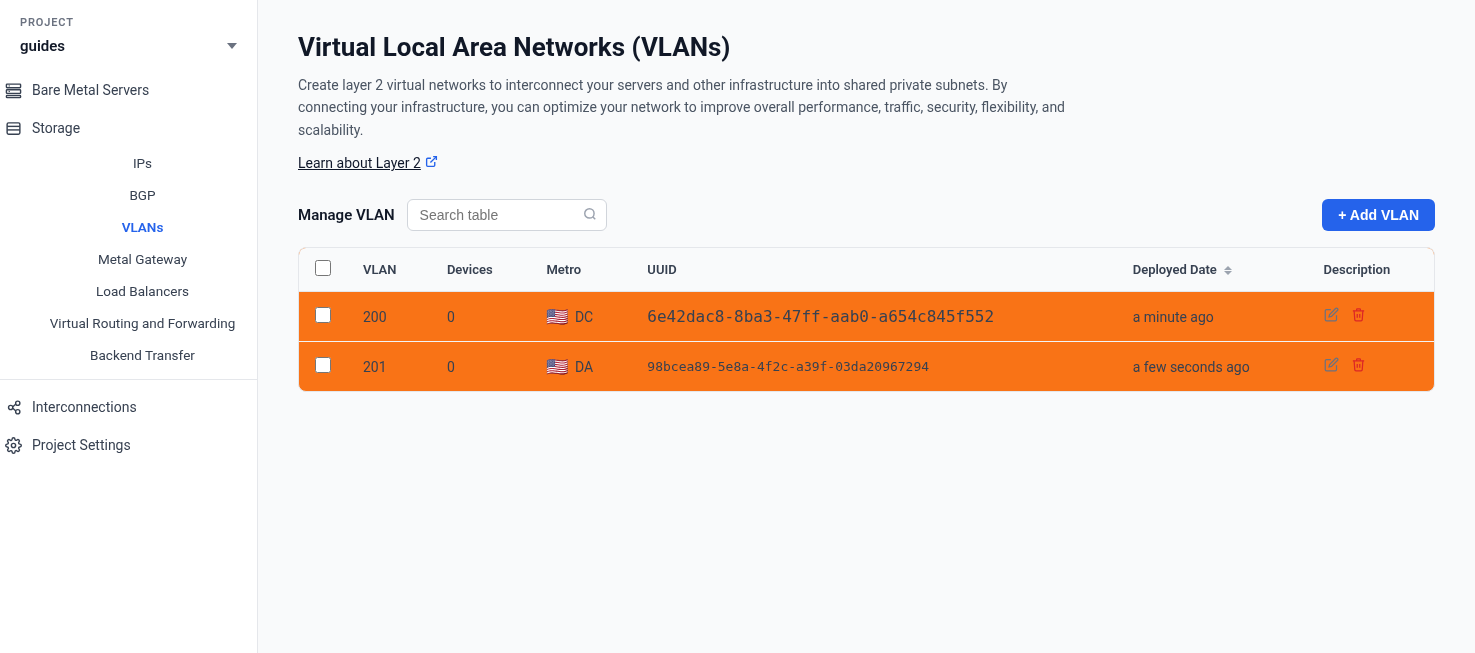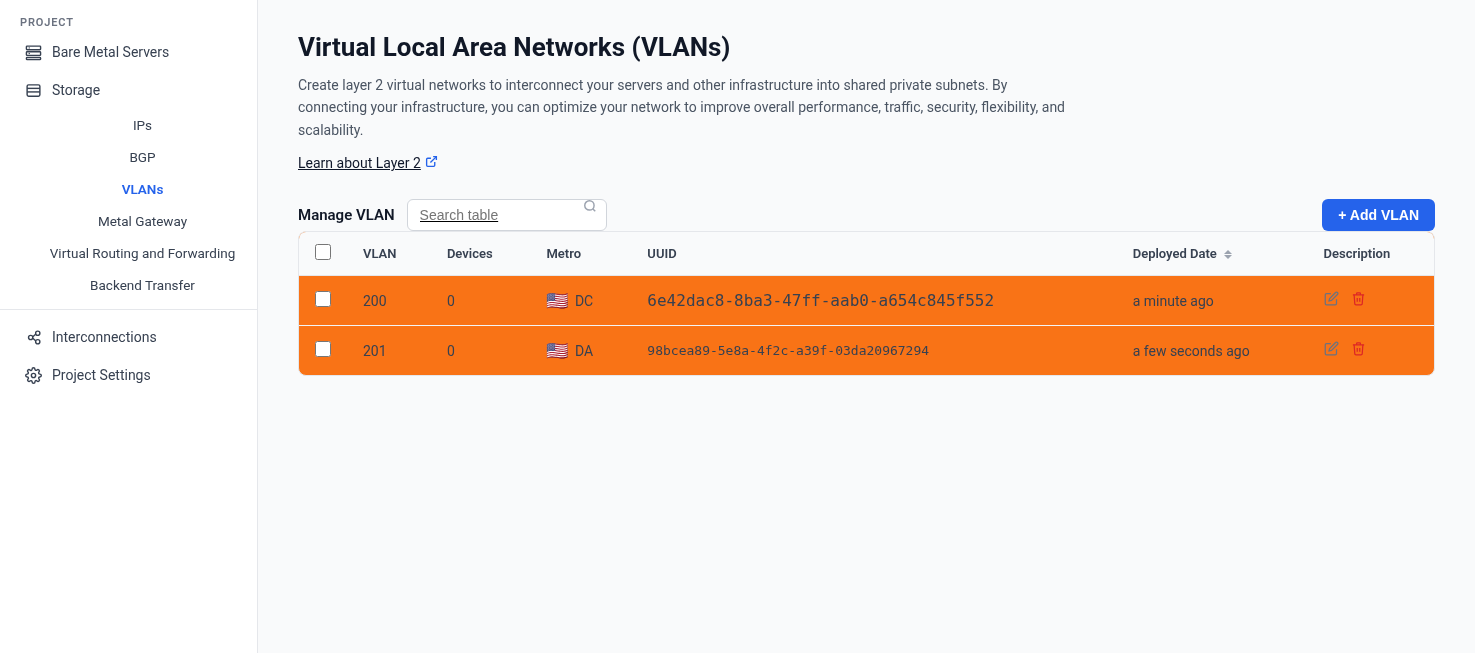--- a/index.html
+++ b/index.html
@@ -38,21 +38,21 @@
     }
     .chevron-down {
       width: 0; height: 0;
       border-left: 5px solid transparent;
       border-right: 5px solid transparent;
       border-top: 6px solid #6b7280;
     }
     .sidebar-nav-item {
       display: flex;
       align-items: center;
-      padding: 10px 24px;
+      padding: 10px 4px;
       cursor: pointer;
       font-size: 14px;
       color: #374151;
       gap: 10px;
       border-radius: 0;
     }
     .sidebar-nav-item.active-parent { color: #1d4ed8; font-weight: 500; }
     .sidebar-nav-icon {
       width: 18px; height: 18px;
       display: flex; align-items: center; justify-content: center;
@@ -102,35 +102,36 @@
       align-items: flex-start;
       gap: 4px;
       margin-bottom: 28px;
     }
 
     
     .toolbar {
       display: flex;
       align-items: center;
       justify-content: space-between;
+      margin-bottom: 16px;
     }
     .toolbar-left {
       display: flex;
       align-items: center;
       gap: 12px;
     }
     .manage-label {
       font-size: 15px;
       font-weight: 600;
       color: #111827;
     }
     .search-wrapper {
       position: relative;
       display: flex;
-      text-decoration: underline;
+      align-items: center;
     }
     .search-input {
       border: 1px solid #d1d5db;
       border-radius: 6px;
       padding: 7px 36px 7px 12px;
       font-size: 14px;
       color: #374151;
       background: #fff;
       width: 200px;
       outline: none;
@@ -233,20 +234,24 @@
       width: 16px; height: 16px;
       cursor: pointer;
       accent-color: #2563eb;
     }
   </style>
 </head>
 <body>
 
 <aside class="sidebar">
   <div class="sidebar-project-label">PROJECT</div>
+  <div class="sidebar-project-selector">
+    <span class="sidebar-project-name">guides</span>
+    <div class="chevron-down"></div>
+  </div>
 
   <div class="sidebar-nav-item">
     <span class="sidebar-nav-icon">
       <svg width="17" height="17" viewBox="0 0 24 24" fill="none" stroke="currentColor" stroke-width="2">
         <rect x="2" y="3" width="20" height="5" rx="1"></rect>
         <rect x="2" y="11" width="20" height="5" rx="1"></rect>
         <rect x="2" y="19" width="20" height="3" rx="1"></rect>
         <circle cx="6" cy="5.5" r="1" fill="currentColor" stroke="none"></circle>
         <circle cx="6" cy="13.5" r="1" fill="currentColor" stroke="none"></circle>
       </svg>
@@ -270,20 +275,23 @@
     <span>IPs</span>
   </div>
   <div class="sidebar-sub-item">
     <span>BGP</span>
   </div>
   <div class="sidebar-sub-item active">
     <span>VLANs</span>
   </div>
   <div class="sidebar-sub-item">
     <span>Metal Gateway</span>
+  </div>
+  <div class="sidebar-sub-item">
+    <span>Load Balancers</span>
   </div>
   <div class="sidebar-sub-item">
     <span>Virtual Routing and Forwarding</span>
   </div>
   <div class="sidebar-sub-item">
     <span>Backend Transfer</span>
   </div>
 
   <div class="sidebar-divider"></div>
 

